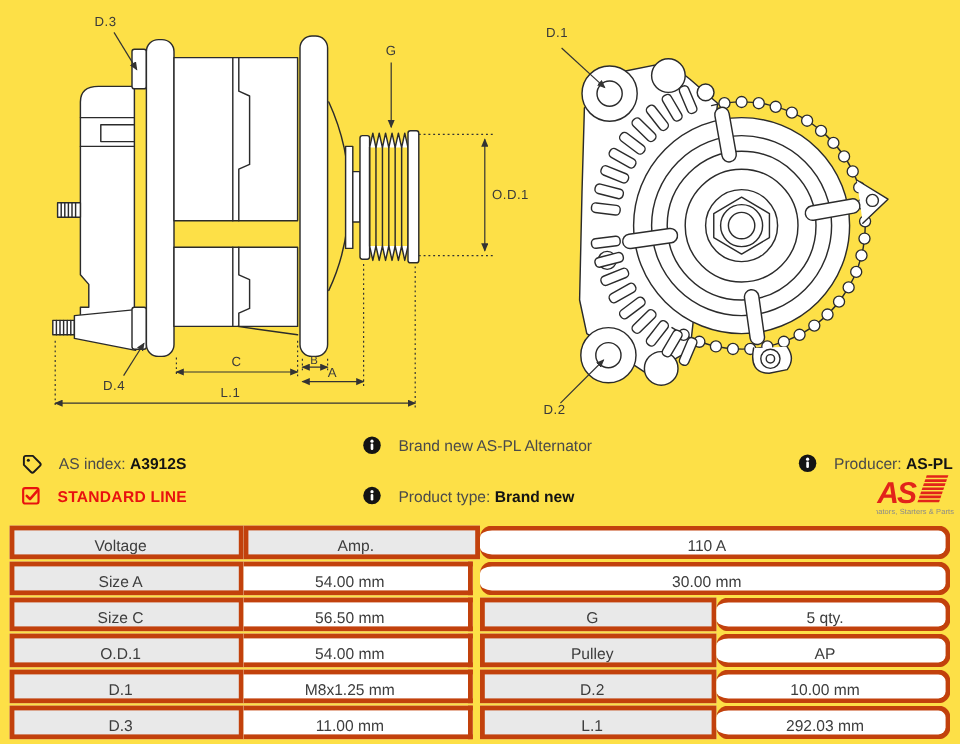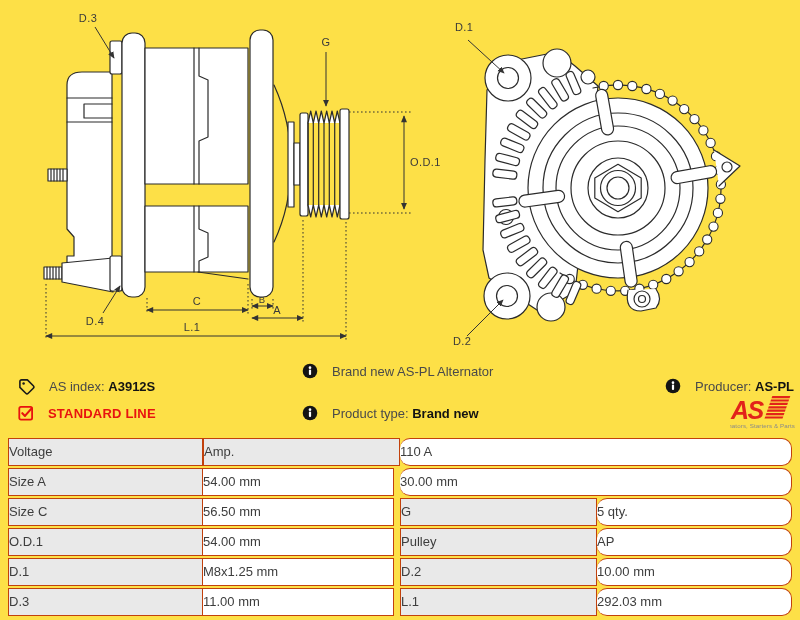--- a/index.html
+++ b/index.html
@@ -10,22 +10,22 @@
   
   .info-item{position:absolute;display:flex;align-items:center;gap:14px;height:18px;
              font-size:13px;color:#4a4a4a;white-space:nowrap;}
   .info-item b{color:#131313;}
   .red{color:#e8120f;font-weight:bold;letter-spacing:.2px;}
   .logo-box{position:absolute;right:4px;top:394px;width:66px;height:40px;}
 
   
   .spec{position:absolute;left:8px;top:438px;width:784px;}
   .spec-row{display:flex;height:28px;margin-bottom:2px;}
-  .cell{box-sizing:border-box;border:1px solid #c2410c;line-height:26px;
-        font-size:13px;color:#3d3d3d;text-align:left;padding-right:10px;overflow:hidden;}
+  .cell{box-sizing:border-box;border:4px solid #c2410c;line-height:26px;
+        font-size:13px;color:#3d3d3d;text-align:center;padding-right:10px;overflow:hidden;}
   .lab{background:#e9e9e9;}
   .val{background:#fff;border-left:none;}
   .c1{width:195px;}
   .c2{width:191px;margin-right:6px;}
   .c3{width:197px;}
   .c4{flex:1;border-radius:10px;}
 </style>
 </head>
 <body>
 

